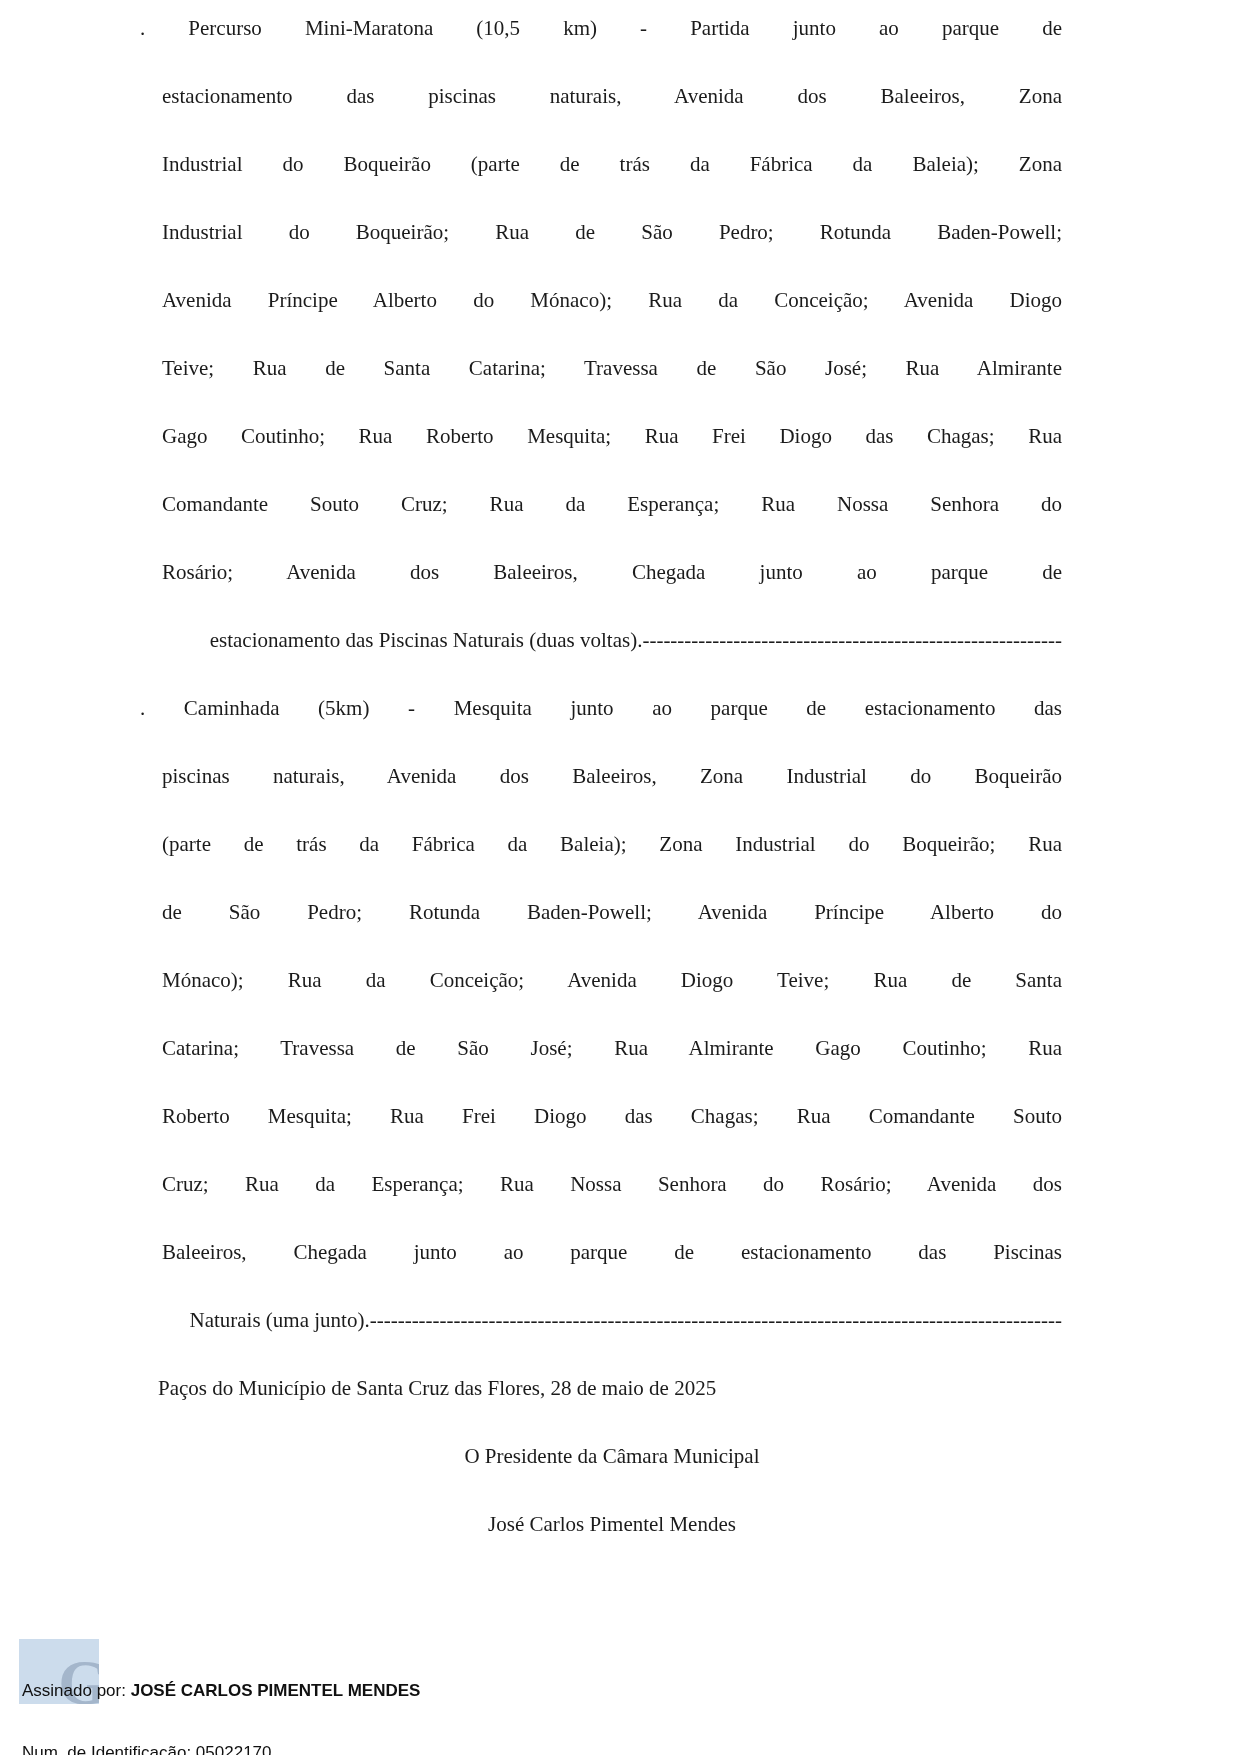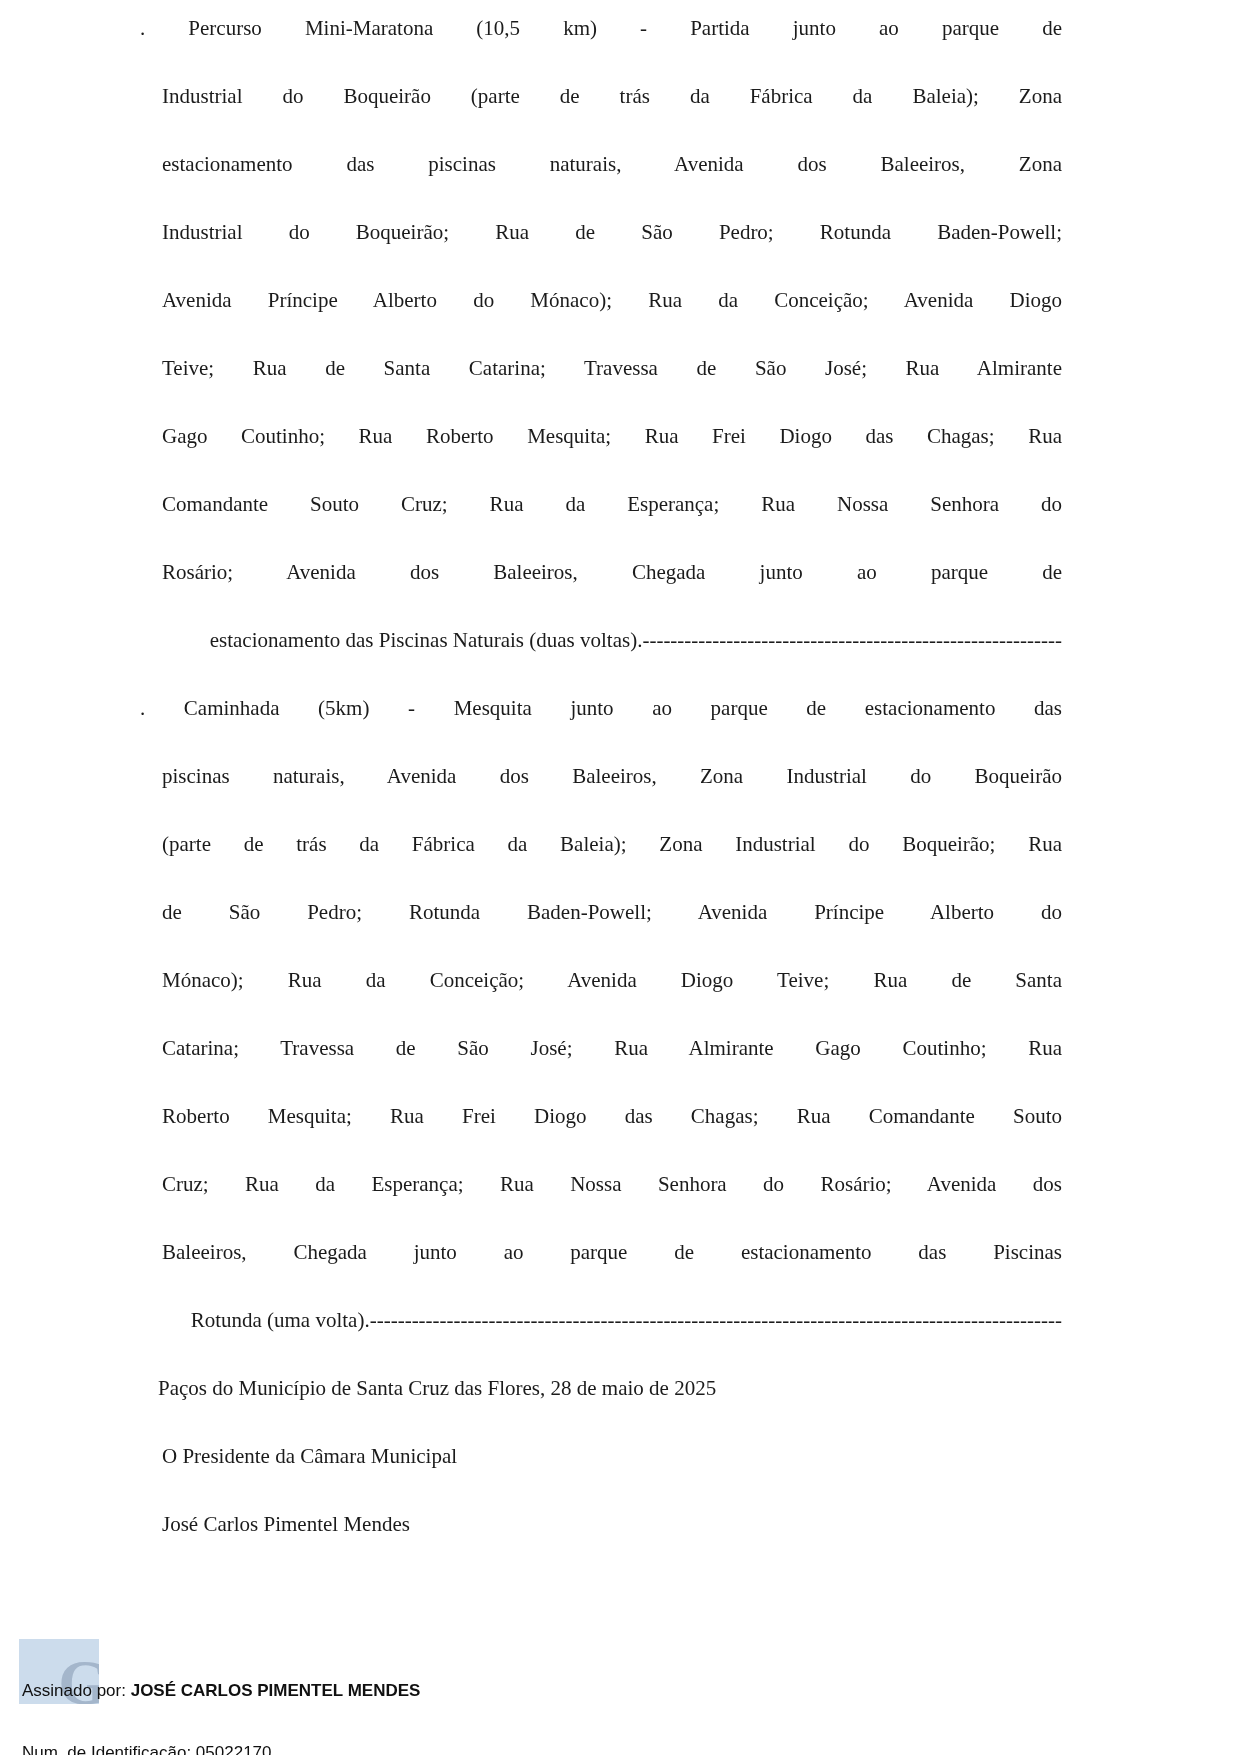--- a/index.html
+++ b/index.html
@@ -28,21 +28,21 @@
   .para-first, .para {
     text-align:justify;
     text-align-last:justify;
   }
   .para-end {
     text-align:right;
     white-space:nowrap;
     overflow:hidden;
   }
   .dateline { text-align:left; }
-  .centered { }
+  .centered { text-align:center; }
 
   
   .sig-box {
     position:absolute;
     left:19px;
     top:1639px;
     width:80px;
     height:65px;
     background:#ccdcec;
     overflow:hidden;
@@ -69,39 +69,39 @@
   }
   .sig-text b { font-weight:bold; }
 </style>
 </head>
 <body>
 
 <div class="page">
 
   <div class="doc-body">
       <div class="line para-first">. Percurso Mini-Maratona (10,5 km) - Partida junto ao parque de</div>
+      <div class="line para">estacionamento das piscinas naturais, Avenida dos Baleeiros, Zona</div>
       <div class="line para">Industrial do Boqueirão (parte de trás da Fábrica da Baleia); Zona</div>
-      <div class="line para">estacionamento das piscinas naturais, Avenida dos Baleeiros, Zona</div>
       <div class="line para">Industrial do Boqueirão; Rua de São Pedro; Rotunda Baden-Powell;</div>
       <div class="line para">Avenida Príncipe Alberto do Mónaco); Rua da Conceição; Avenida Diogo</div>
       <div class="line para">Teive;  Rua de Santa Catarina;  Travessa de São José;  Rua Almirante</div>
       <div class="line para">Gago Coutinho; Rua Roberto Mesquita; Rua Frei Diogo das Chagas; Rua</div>
       <div class="line para">Comandante Souto Cruz; Rua da Esperança; Rua Nossa Senhora do</div>
       <div class="line para">Rosário; Avenida dos Baleeiros, Chegada junto ao parque de</div>
       <div class="line para-end">estacionamento das Piscinas Naturais (duas voltas).------------------------------------------------------------</div>
       <div class="line para-first">. Caminhada (5km) - Mesquita junto ao parque de estacionamento das</div>
       <div class="line para">piscinas naturais, Avenida dos Baleeiros, Zona Industrial do Boqueirão</div>
       <div class="line para">(parte de trás da Fábrica da Baleia); Zona Industrial do Boqueirão; Rua</div>
       <div class="line para">de São Pedro; Rotunda Baden-Powell; Avenida Príncipe Alberto do</div>
       <div class="line para">Mónaco); Rua da Conceição; Avenida Diogo Teive;  Rua de Santa</div>
       <div class="line para">Catarina;  Travessa de São José;  Rua Almirante Gago Coutinho; Rua</div>
       <div class="line para">Roberto Mesquita; Rua Frei Diogo das Chagas; Rua Comandante Souto</div>
       <div class="line para">Cruz; Rua da Esperança; Rua Nossa Senhora do Rosário; Avenida dos</div>
       <div class="line para">Baleeiros, Chegada junto ao parque de estacionamento das Piscinas</div>
-      <div class="line para-end">Rotunda (uma volta).---------------------------------------------------------------------------------------------------</div>
+      <div class="line para-end">Naturais (uma junto).---------------------------------------------------------------------------------------------------</div>
       <div class="line dateline">Paços do Município de Santa Cruz das Flores, 28 de maio de 2025</div>
       <div class="line centered">O Presidente da Câmara Municipal</div>
       <div class="line centered">José Carlos Pimentel Mendes</div>
     </div>
 
   <div class="sig-box">
     <span class="sig-glyph">G</span>
   </div>
 
   <div class="sig-text">

